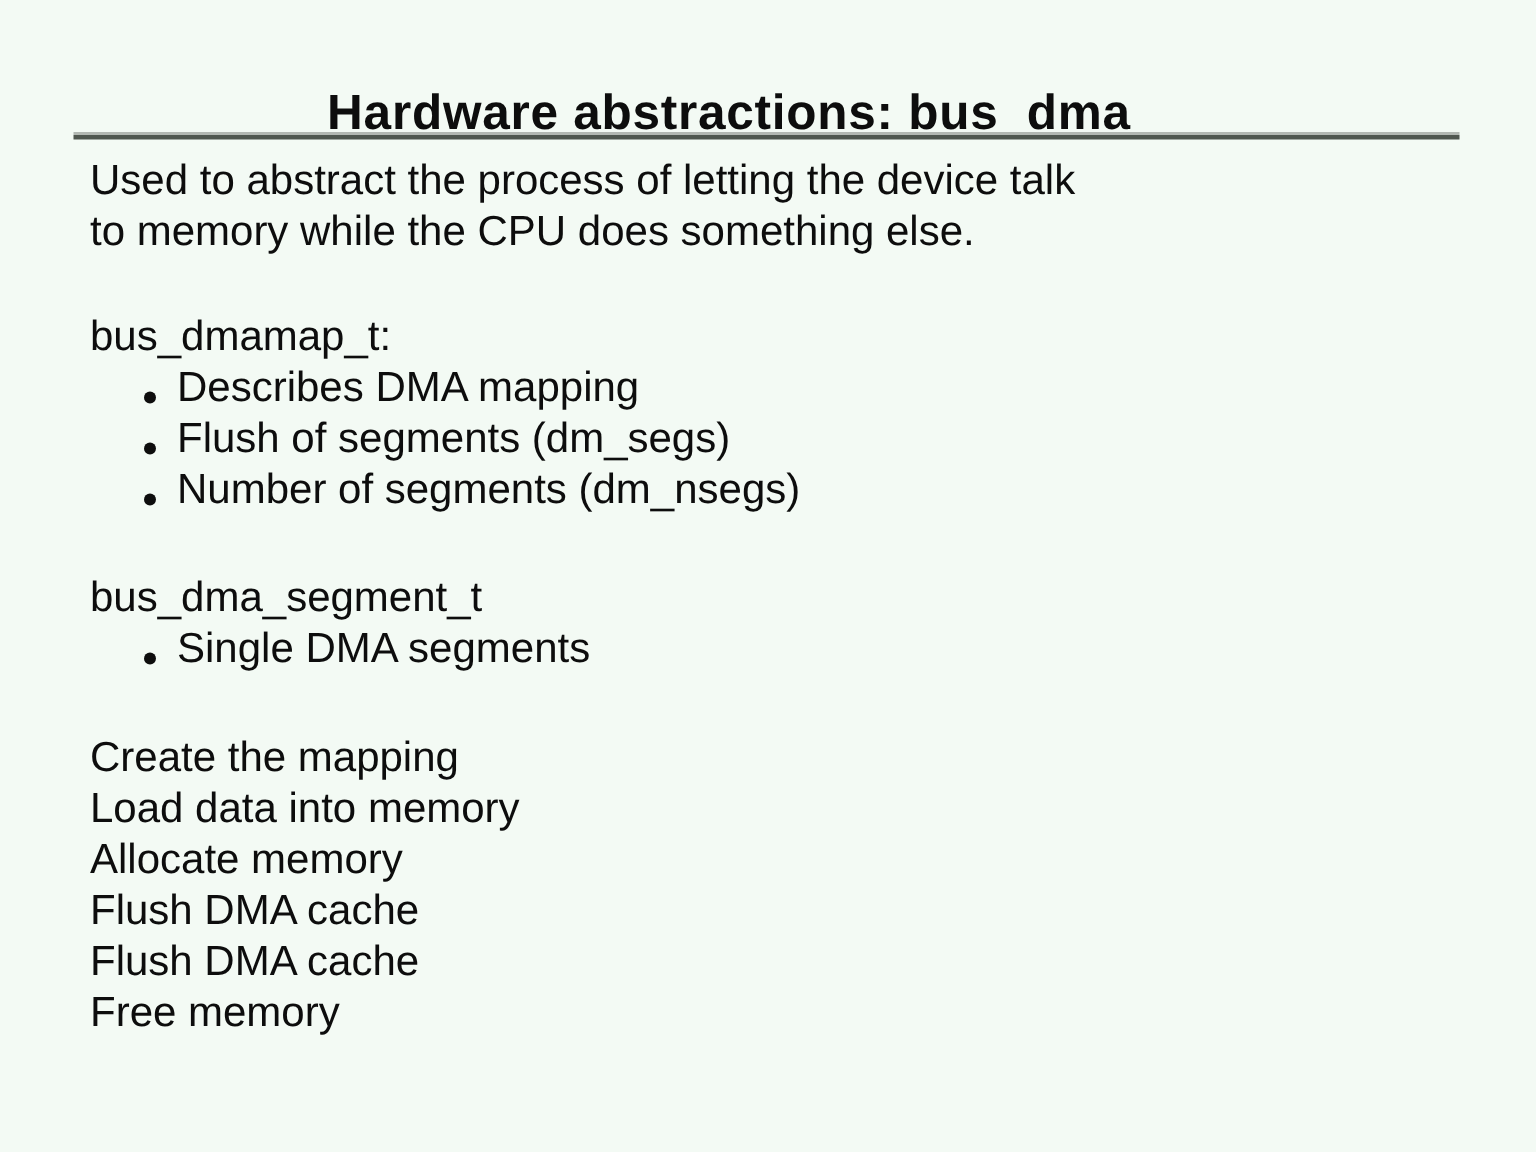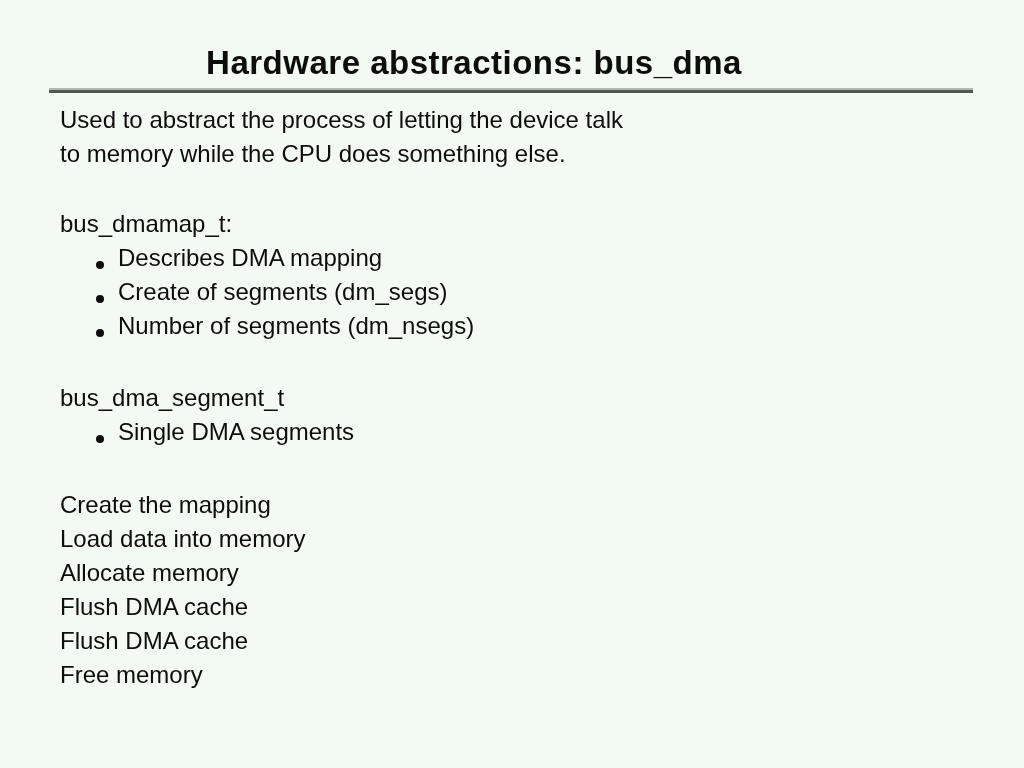--- a/index.html
+++ b/index.html
@@ -17,21 +17,21 @@
   .slide {
     position: relative;
     width: 1024px;
     height: 768px;
   }
   .slide-title {
     position: absolute;
     top: 42px;
     left: 0;
     width: 948px;
-    margin: 0;
+    margin: 12px;
     text-align: center;
     font-size: 33px;
     line-height: 42px;
     font-weight: bold;
     letter-spacing: 0.5px;
   }
   .title-rule {
     position: absolute;
     top: 88px;
     left: 49px;
@@ -39,21 +39,21 @@
     height: 5px;
     font-size: 0;
   }
   .title-rule .rule-light { height: 2px; }
   .title-rule .rule-dark  { height: 3px; }
   .slide-body {
     position: absolute;
     top: 103px;
     left: 60px;
     width: 930px;
-    font-size: 24px;
+    font-size: 28px;
     line-height: 34px;
     white-space: nowrap;
   }
   .line { display: block; }
   .bullet-row {
     display: flex;
     align-items: center;
     padding-left: 36px;
   }
   .dot {
@@ -89,21 +89,21 @@
     <span class="spacer spacer-a"></span>
 
     <span class="line">bus_dmamap_t:</span>
 
     <div class="bullet-row">
       <span class="dot" style="background: rgb(13, 13, 13);"></span>
       <span class="line">Describes DMA mapping</span>
     </div>
     <div class="bullet-row">
       <span class="dot" style="background: rgb(13, 13, 13);"></span>
-      <span class="line">Create of segments (dm_segs)</span>
+      <span class="line">Flush of segments (dm_segs)</span>
     </div>
     <div class="bullet-row">
       <span class="dot" style="background: rgb(13, 13, 13);"></span>
       <span class="line">Number of segments (dm_nsegs)</span>
     </div>
 
     <span class="spacer spacer-b"></span>
 
     <span class="line">bus_dma_segment_t</span>
 

